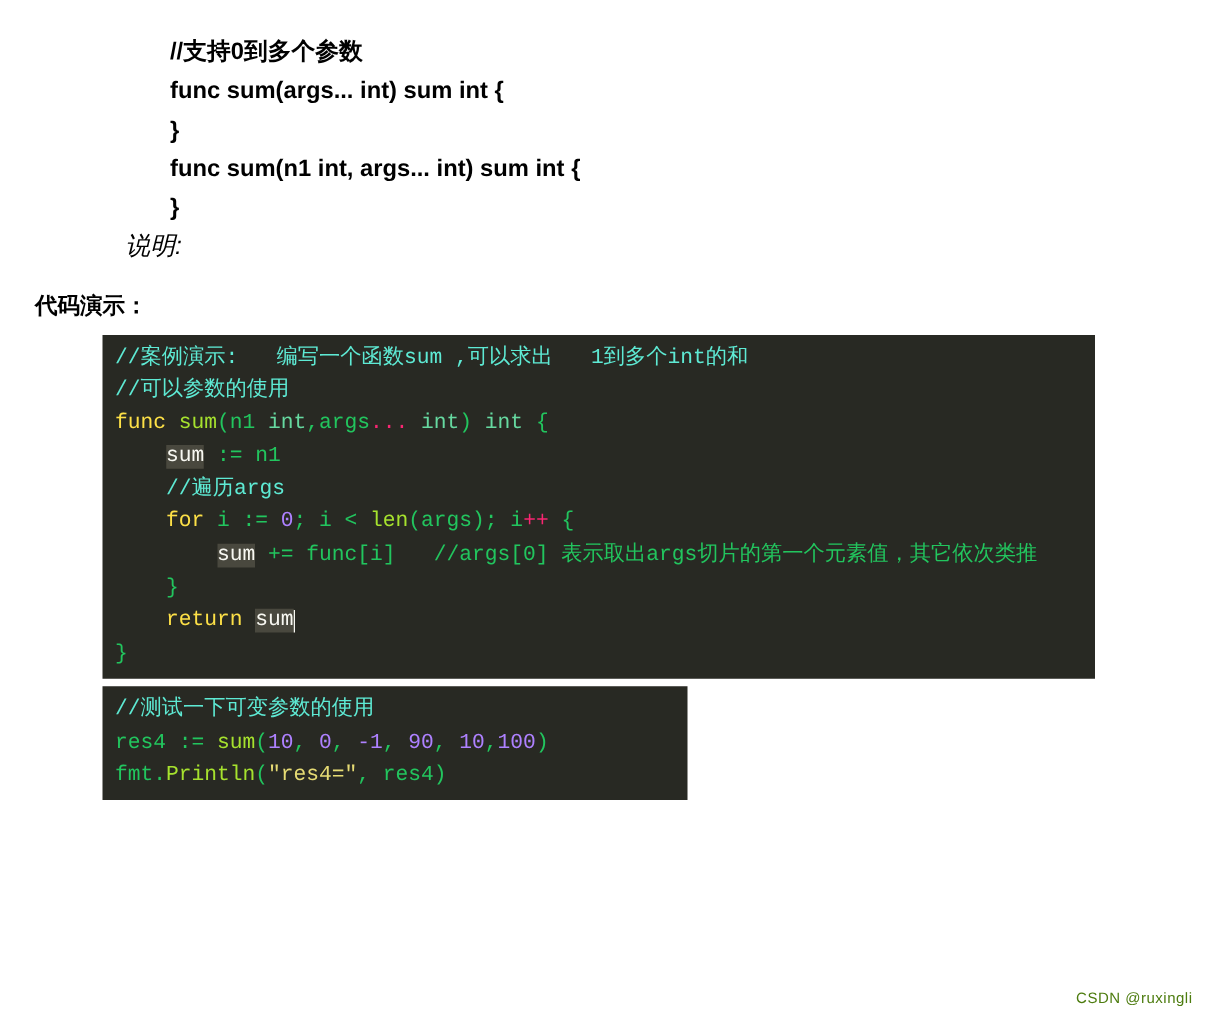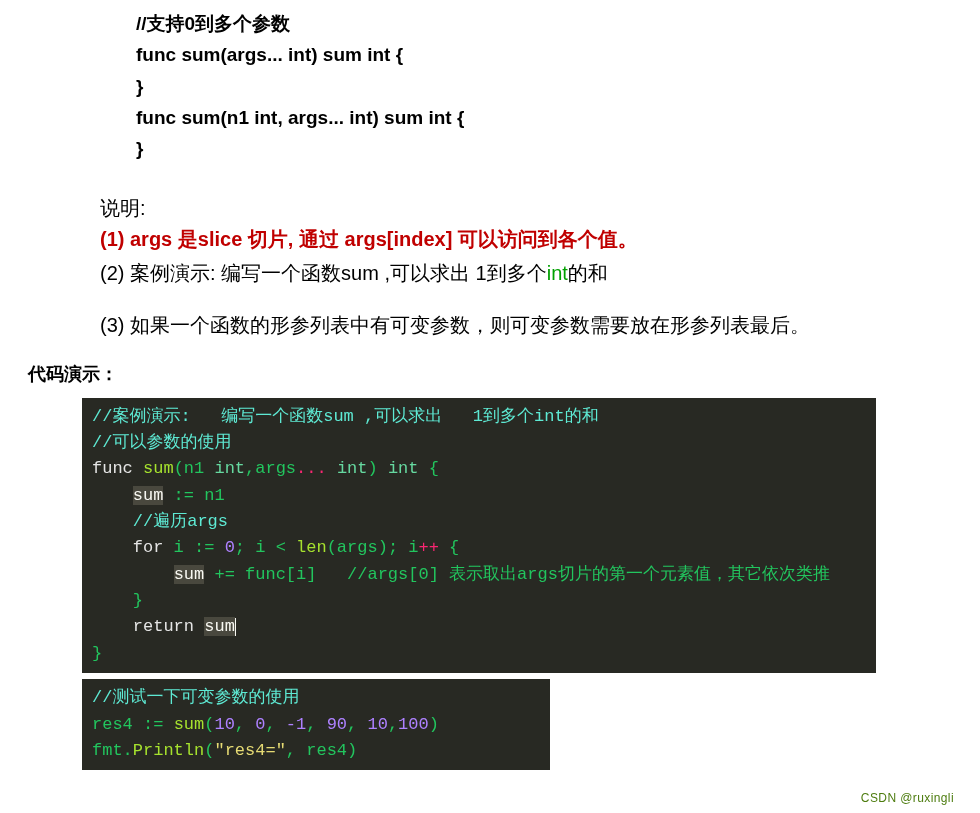--- a/index.html
+++ b/index.html
@@ -6,32 +6,32 @@
     body {
       width: 980px;
       height: 813px;
       background: #ffffff;
       font-family: "Microsoft YaHei", Arial, sans-serif;
       font-size: 18px;
       color: #000;
       position: relative;
       overflow: hidden;
     }
-    .content { padding-top: 8px; }
+    .content { padding-top: 26px; }
     .code-syntax {
       margin-left: 136px;
       font-family: Arial, "Microsoft YaHei", sans-serif;
       font-weight: bold;
       font-size: 19px;
       line-height: 1.65;
     }
     .explain-label {
       margin-left: 100px;
-      margin-top: 30px;
       font-size: 20px;
+      font-style: italic;
     }
     .explain-list {
       margin-left: 100px;
       font-size: 20px;
       line-height: 1.7;
     }
     .explain-list .item1 {
       color: #c00000;
       font-weight: bold;
     }
@@ -60,21 +60,21 @@
       margin-top: 12px;
       width: 794px;
     }
     .cb2 {
       margin-left: 82px;
       margin-top: 6px;
       width: 468px;
     }
     .cmt { color: #22c55e; }
     .cmt-g { color: #5eead4; }
-    .kw { color: #e5e5e5; margin-top: 48px; }
+    .kw { color: #fde047; margin-top: 48px; }
     .fn { color: #a6e22e; }
     .ty { color: #66d9a0; }
     .op { color: #f92672; }
     .num { color: #ae81ff; }
     .str { color: #e6db74; }
     .nm { color: #22c55e; }
     .sel { background: #49483e; }
     .cursor {
       display: inline-block;
       width: 1px;
@@ -98,27 +98,20 @@
 
   <div class="code-syntax">
     <div>//支持0到多个参数</div>
     <div>func sum(args... int) sum int {</div>
     <div>}</div>
     <div>func sum(n1 int, args... int) sum int {</div>
     <div>}</div>
   </div>
 
   <div class="explain-label">说明:</div>
-  <div class="explain-list">
-    <div class="item1">(1)  args 是slice 切片, 通过 args[index]  可以访问到各个值。</div>
-    <div class="item2">
-      <span>(2)  案例演示:    编写一个函数sum ,可以求出  1到多个</span><span class="green">int</span><span>的和</span>
-    </div>
-    <div class="item3">(3)  如果一个函数的形参列表中有可变参数，则可变参数需要放在形参列表最后。</div>
-  </div>
 
   <div class="section-title">代码演示：</div>
 
   <div class="code-block cb1"><span class="cmt-g">//案例演示:   编写一个函数sum ,可以求出   1到多个int的和</span>
 <span class="cmt-g">//可以参数的使用</span>
 <span class="kw">func</span> <span class="fn">sum</span><span class="nm">(n1 </span><span class="ty">int</span><span class="nm">,args</span><span class="op">...</span> <span class="ty">int</span><span class="nm">) </span><span class="ty">int</span><span class="nm"> {</span>
     <span class="sel">sum</span><span class="nm"> := n1</span>
     <span class="cmt-g">//遍历args</span>
     <span class="kw">for</span><span class="nm"> i := </span><span class="num">0</span><span class="nm">; i &lt; </span><span class="fn">len</span><span class="nm">(args); i</span><span class="op">++</span><span class="nm"> {</span>
         <span class="sel">sum</span><span class="nm"> += func[i]   </span><span class="cmt">//args[0] 表示取出args切片的第一个元素值，其它依次类推</span>

